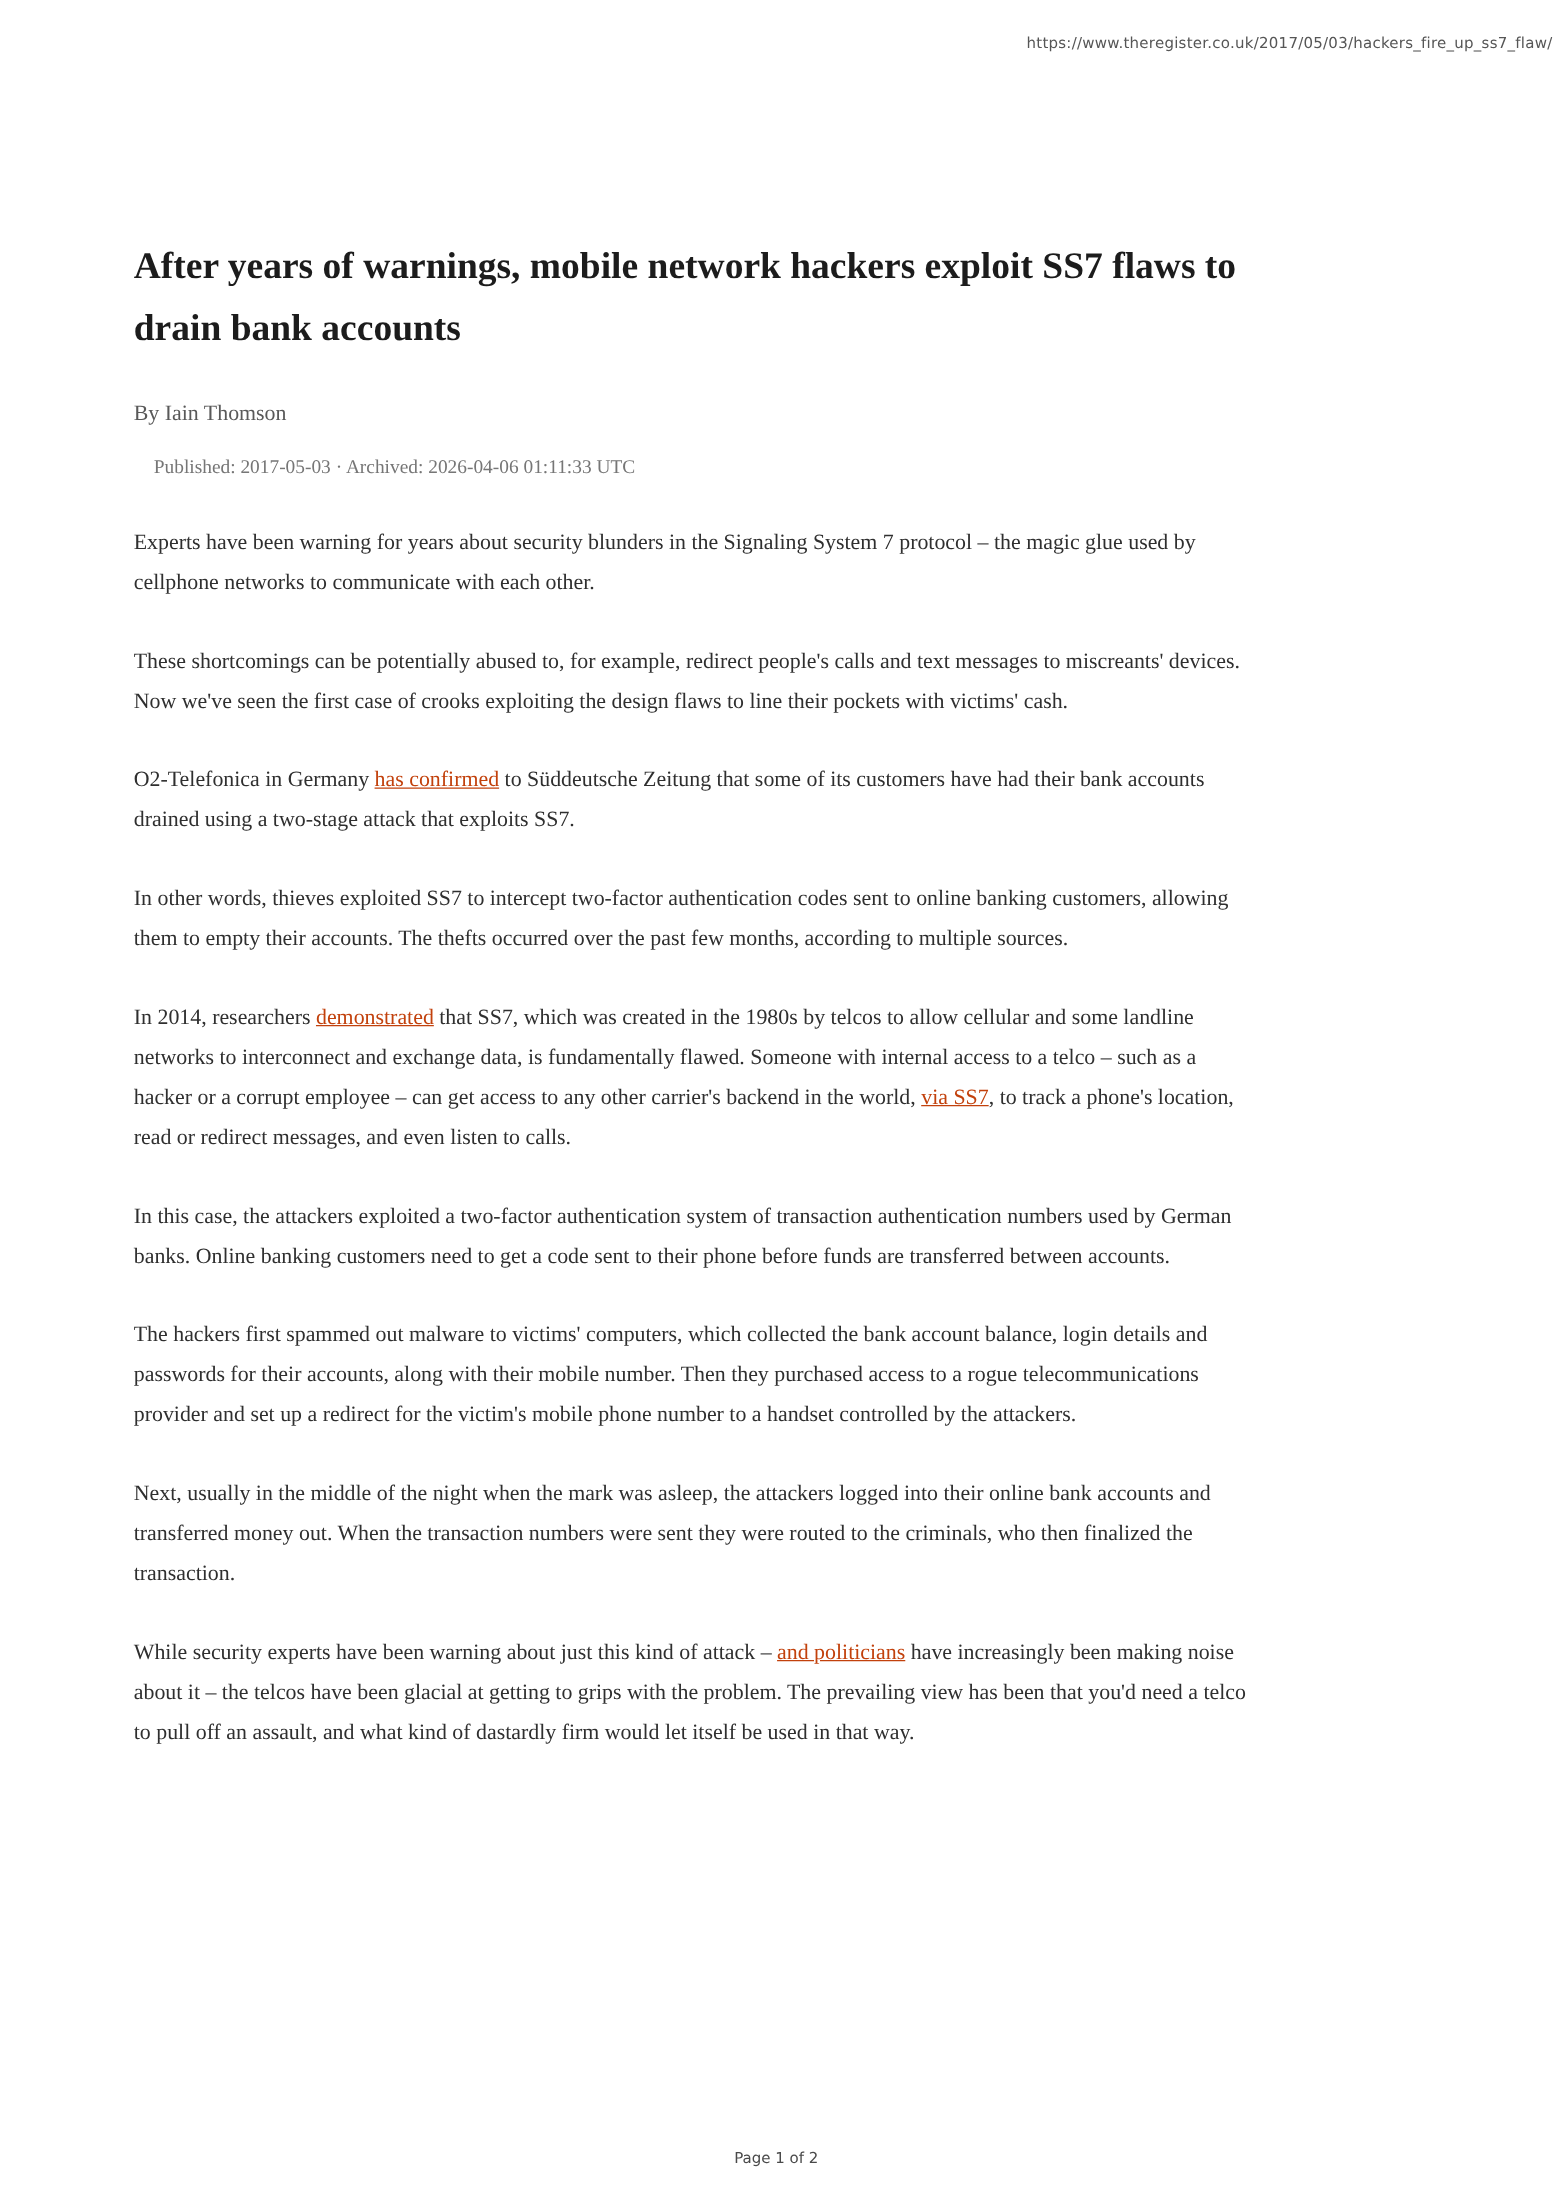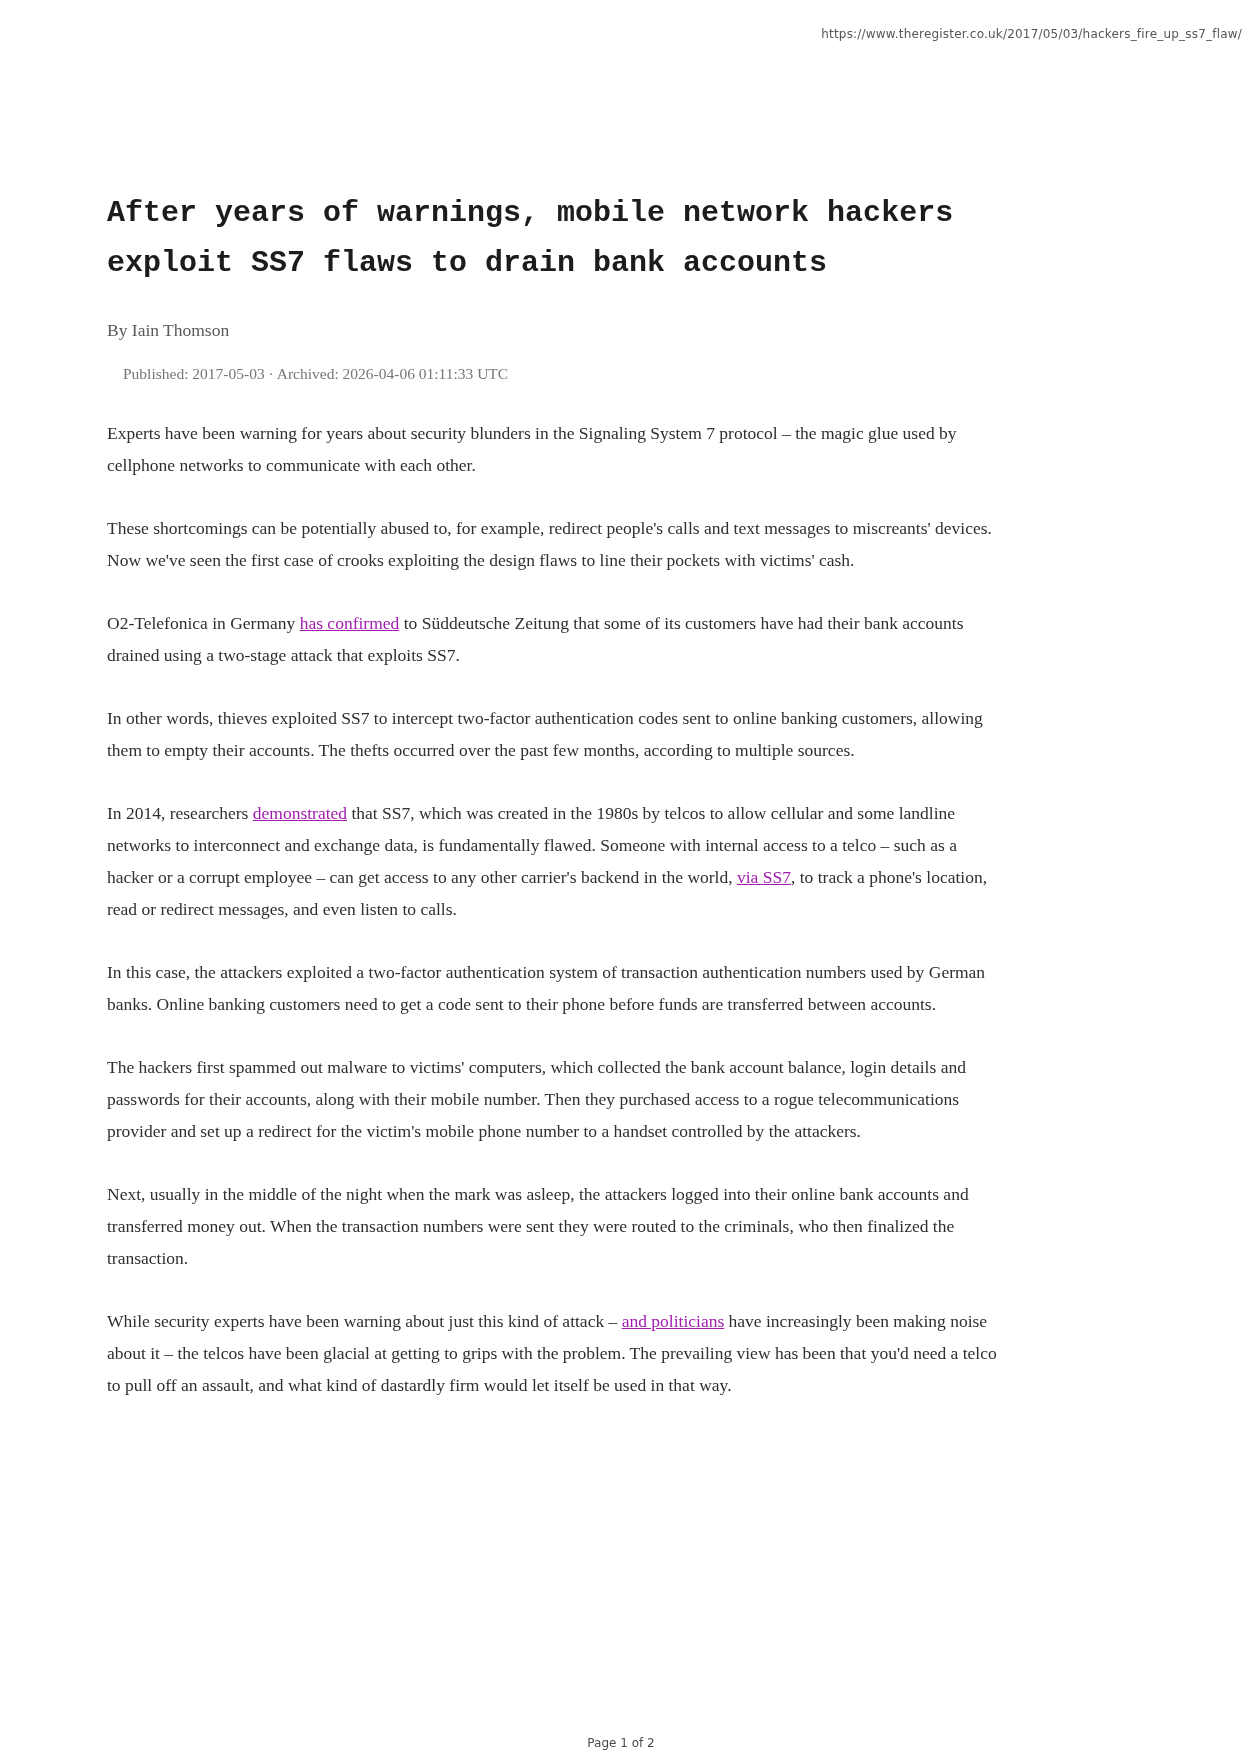--- a/index.html
+++ b/index.html
@@ -26,21 +26,21 @@
     color: #565656;
   }
   .article {
     position: absolute;
     top: 188px;
     left: 107px;
     width: 895px;
   }
   .article-title {
     margin: 0 0 32px 0;
-    font-family: Liberation Mono, monospace;
+    font-family: Liberation Serif, serif;
     font-weight: bold;
     font-size: 30px;
     line-height: 50px;
     color: #1c1c1c;
   }
   .article-byline {
     margin: 0 0 24px 0;
     font-size: 17.5px;
     color: #595959;
   }
@@ -49,26 +49,26 @@
     font-size: 15.5px;
     color: #767676;
   }
   .article-body p {
     margin: 0 0 31px 0;
     font-size: 17.5px;
     line-height: 32px;
     color: #2f2f2f;
   }
   .article-body a {
-    color: #a21caf;
+    color: #c2410c;
     text-decoration: underline;
   }
   .page-number {
     position: absolute;
-    bottom: 6px;
+    bottom: 23px;
     left: 0;
     width: 100%;
     text-align: center;
     font-family: "DejaVu Sans", sans-serif;
     font-size: 12px;
     color: #4a4a4a;
   }
 </style>
 </head>
 <body>

